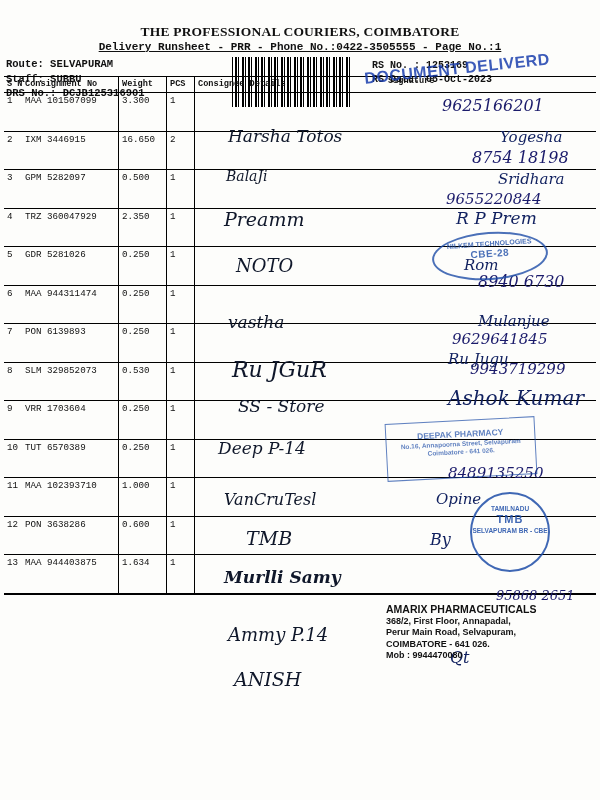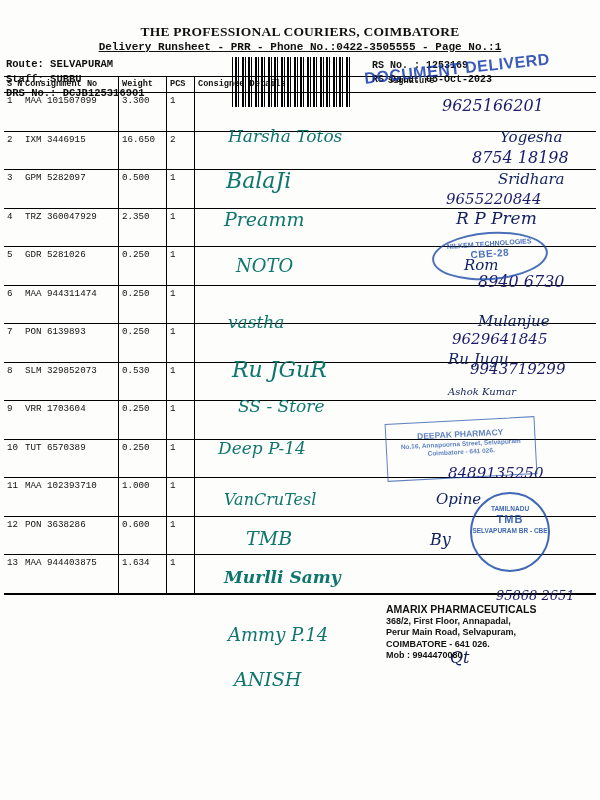--- a/index.html
+++ b/index.html
@@ -111,21 +111,21 @@
   .c-cons   { width: 96px; }
   .c-weight { width: 48px; border-left: 1px solid #000; }
   .c-pcs    { width: 28px; border-left: 1px solid #000; }
   .c-det    { flex: 1; border-left: 1px solid #000; }
   .row.head .c { font-weight: bold; font-size: 8.6px; }
 
   
   .hw {
     position: absolute;
     font-family: "DejaVu Serif", serif;
-    color: #0f766e;
+    color: #0f172a;
     font-style: italic;
     white-space: nowrap;
     pointer-events: none;
   }
   .hw.b { color: #10205f; }
   .hw.k { color: #111; }
   .hw.dk { color: #1b1b6b; }
 
   
   .stamp-deliver {
@@ -332,21 +332,21 @@
       <div class="c c-pcs">1</div>
       <div class="c c-det"></div>
     </div>
   </div>
 
   <div class="hw k" style="left:388px; top:76px; font-family:'Liberation Mono',monospace; font-style:normal; font-size:8.6px; font-weight:bold;">Signature</div>
 
   <div class="stamp-deliver">DOCUMENT DELIVERD</div>
 
   <div class="hw" style="left:228px; top:126px; font-size:17px;">Harsha Totos</div>
-  <div class="hw" style="left:226px; top:168px; font-size:22px;">BalaJi</div>
+  <div class="hw" style="left:226px; top:168px; font-size:14px;">BalaJi</div>
   <div class="hw" style="left:224px; top:208px; font-size:19px;">Preamm</div>
   <div class="hw" style="left:236px; top:255px; font-size:18px;">NOTO</div>
   <div class="hw" style="left:228px; top:312px; font-size:17px;">vastha</div>
   <div class="hw" style="left:232px; top:357px; font-size:22px;">Ru JGuR</div>
   <div class="hw" style="left:238px; top:396px; font-size:17px;">SS - Store</div>
   <div class="hw" style="left:218px; top:438px; font-size:17px;">Deep P-14</div>
   <div class="hw" style="left:224px; top:490px; font-size:16px;">VanCruTesl</div>
   <div class="hw" style="left:246px; top:527px; font-size:19px;">TMB</div>
   <div class="hw" style="left:224px; top:567px; font-size:17px;font-weight:bold;">Murlli Samy</div>
   <div class="hw" style="left:228px; top:624px; font-size:18px;">Ammy P.14</div>
@@ -360,21 +360,21 @@
   <div class="hw dk" style="left:470px; top:360px; font-size:15px;">9943719299</div>
   <div class="hw dk" style="left:448px; top:464px; font-size:15px;">8489135250</div>
   <div class="hw dk" style="left:496px; top:588px; font-size:13px;">95868 2651</div>
 
   <div class="hw b" style="left:500px; top:128px; font-size:15px;">Yogesha</div>
   <div class="hw b" style="left:498px; top:170px; font-size:15px;">Sridhara</div>
   <div class="hw b" style="left:456px; top:208px; font-size:17px;">R P Prem</div>
   <div class="hw b" style="left:464px; top:256px; font-size:15px;">Rom</div>
   <div class="hw b" style="left:478px; top:312px; font-size:15px;">Mulanjue</div>
   <div class="hw b" style="left:448px; top:350px; font-size:15px;">Ru Jugu</div>
-  <div class="hw b" style="left:448px; top:386px; font-size:10px;">Ashok Kumar</div>
+  <div class="hw b" style="left:448px; top:386px; font-size:20px;">Ashok Kumar</div>
   <div class="hw b" style="left:436px; top:490px; font-size:15px;">Opine</div>
   <div class="hw b" style="left:430px; top:530px; font-size:16px;">By</div>
   <div class="hw b" style="left:450px; top:648px; font-size:16px;">Qt</div>
 
   <div class="stamp-oval">
     <div>NILKEM TECHNOLOGIES</div>
     <div class="big">CBE-28</div>
   </div>
 
   <div class="stamp-pharmacy">

